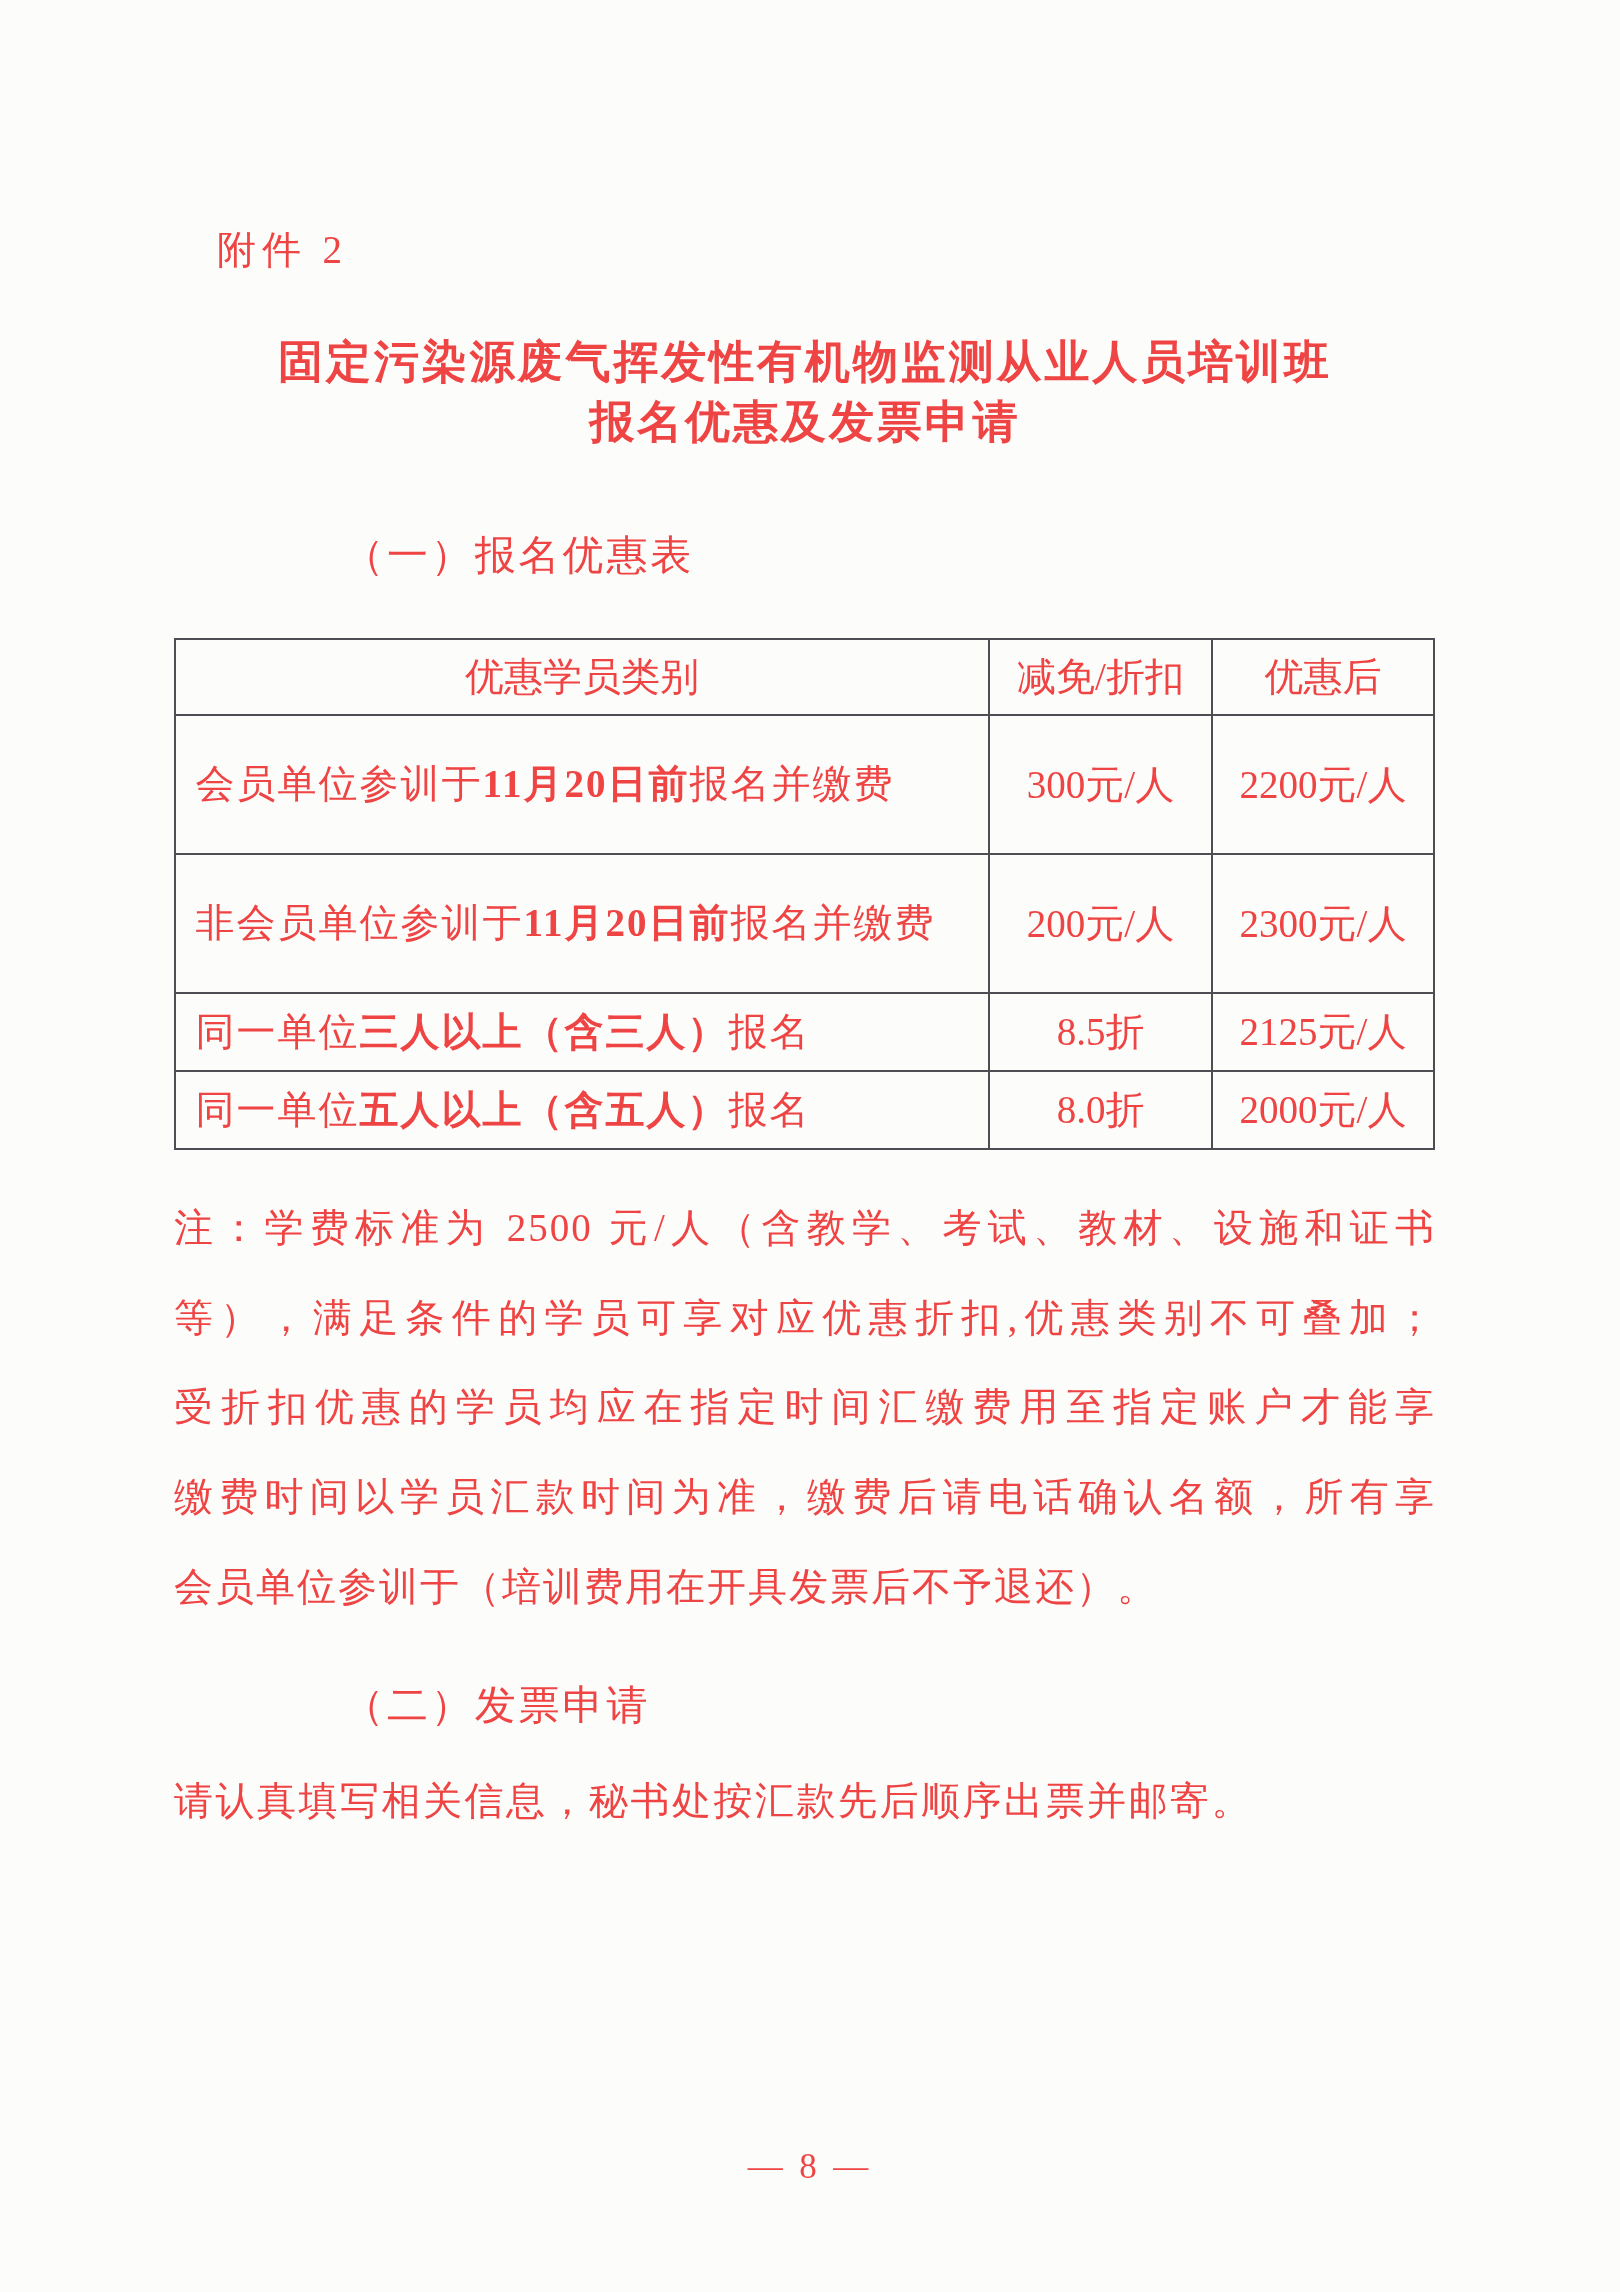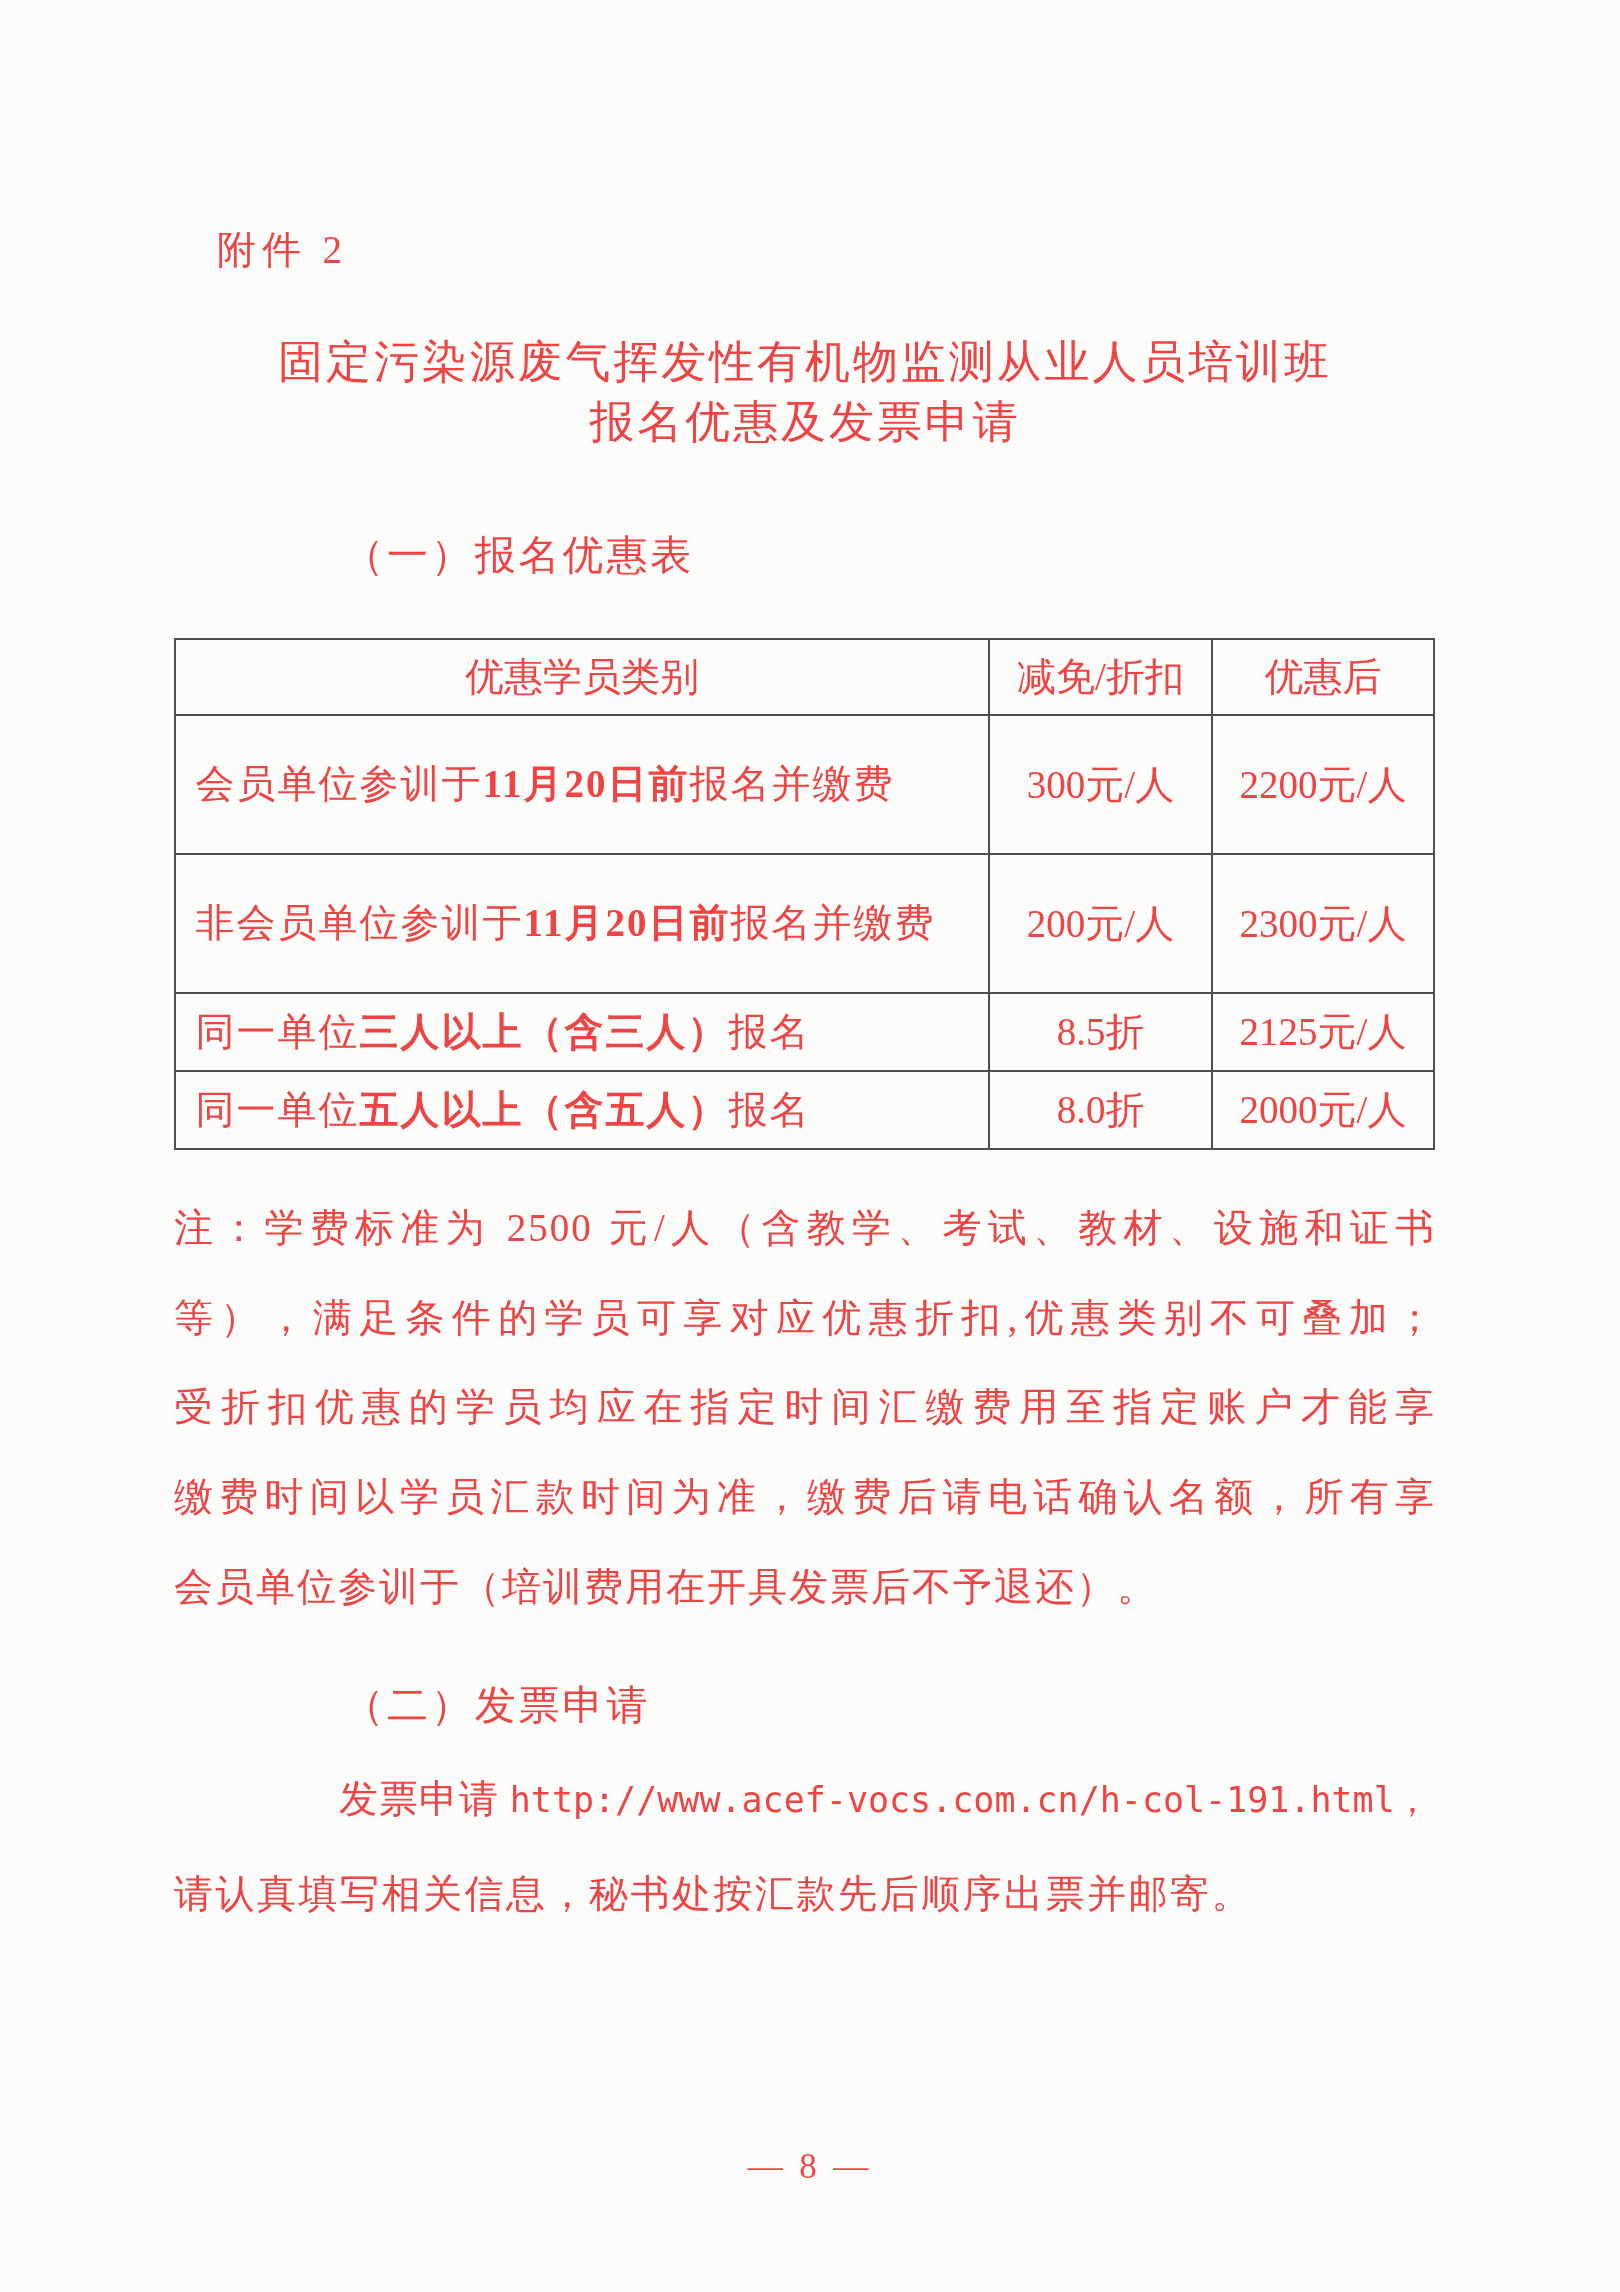--- a/index.html
+++ b/index.html
@@ -10,21 +10,21 @@
     margin:0 auto;
     background:#fcfcfa;
     color:#ef4444;
     font-family:"Liberation Serif","DejaVu Serif",serif;
     overflow:hidden;
   }
   .content { padding:223px 184px 0 174px; }
 
   .attachment { font-size:39px; margin-left:43px; letter-spacing:5.9px; }
 
-  .title { text-align:center; font-weight:normal; font-size:45px; letter-spacing:2.9px; }
+  .title { text-align:center; font-weight:bold; font-size:45px; letter-spacing:2.9px; }
   .title-1 { margin-top:55px; }
   .title-2 { }
 
   .section-heading { margin-top:76px; margin-left:169px; font-size:41px; letter-spacing:2.9px; }
 
   table.discount {
     margin-top:55px;
     border-collapse:collapse;
     width:1259px;
     table-layout:fixed;
@@ -123,24 +123,20 @@
     <div class="note">
         <div class="note-line">注：学费标准为 2500 元/人（含教学、考试、教材、设施和证书</div>
         <div class="note-line">等），满足条件的学员可享对应优惠折扣,优惠类别不可叠加；</div>
         <div class="note-line">受折扣优惠的学员均应在指定时间汇缴费用至指定账户才能享</div>
         <div class="note-line">缴费时间以学员汇款时间为准，缴费后请电话确认名额，所有享</div>
         <div class="note-line">会员单位参训于（培训费用在开具发票后不予退还）。</div>
       </div>
 
     <div class="section-heading invoice-heading">（二）发票申请</div>
 
-    <div class="invoice-line1">
-      <span>发票申请</span>
-      <span class="invoice-url">http://www.acef-vocs.com.cn/h-col-191.html，</span>
-    </div>
 
     <div class="invoice-line2">请认真填写相关信息，秘书处按汇款先后顺序出票并邮寄。</div>
 
   </div>
 
   <div class="page-number">— 8 —</div>
 </div>
 
 
 </body></html>

